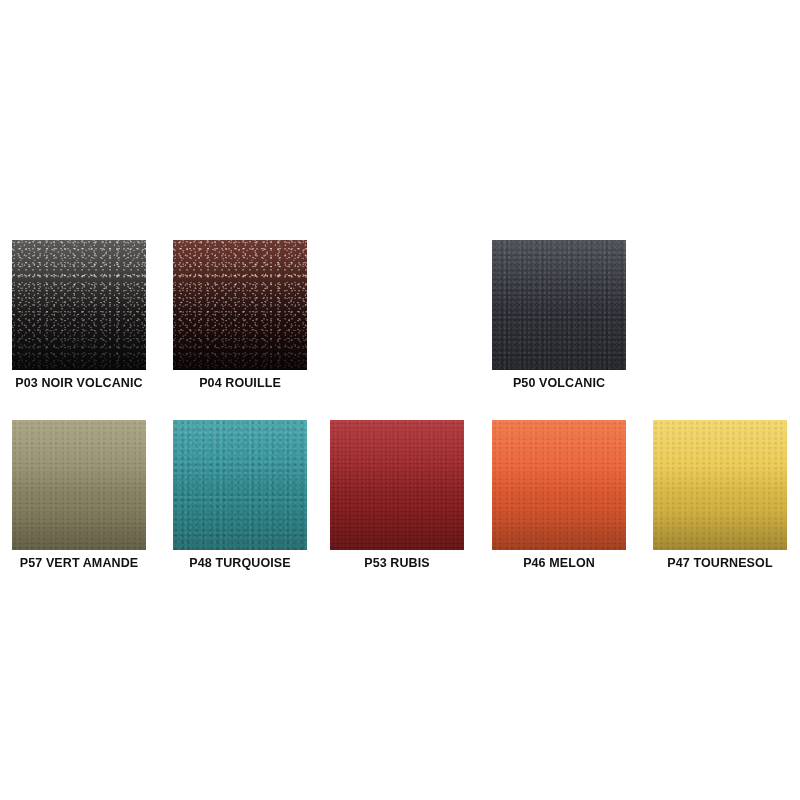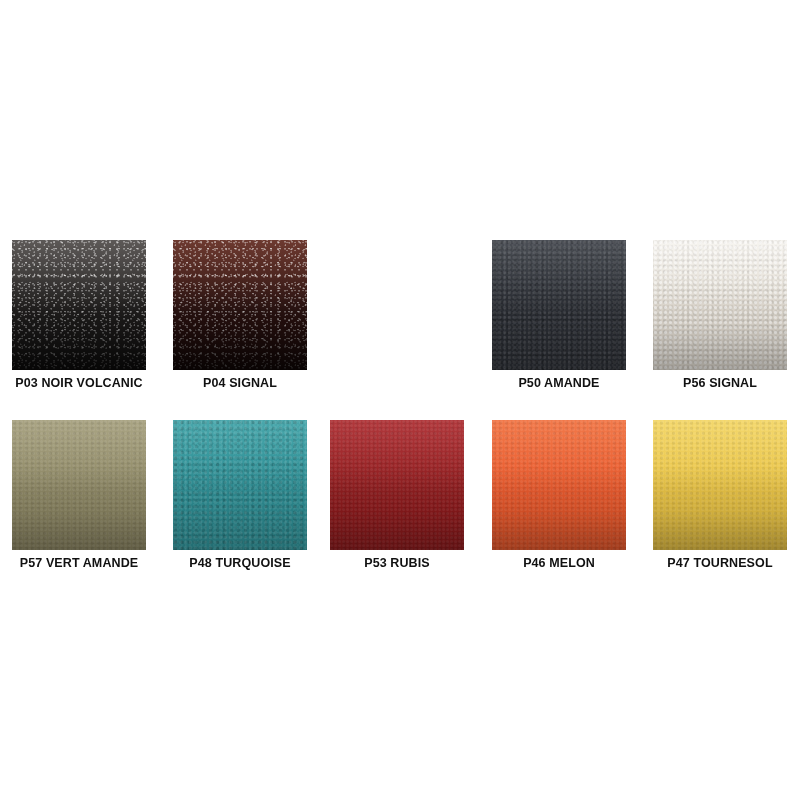--- a/index.html
+++ b/index.html
@@ -186,37 +186,29 @@
         <div class="chip-shade"></div>
       </div>
       <div class="swatch-label">P03 NOIR VOLCANIC</div>
     </div>
     <div class="swatch-cell col-1">
       <div class="swatch-chip tex-flake">
         <div class="chip-base" style="background: linear-gradient(rgb(92, 35, 24) 0%, rgb(44, 18, 16) 55%, rgb(44, 18, 16) 100%);"></div>
         <div class="chip-grain"></div>
         <div class="chip-shade"></div>
       </div>
-      <div class="swatch-label">P04 SIGNAL</div>
+      <div class="swatch-label">P04 ROUILLE</div>
     </div>
     <div class="swatch-cell col-3">
       <div class="swatch-chip tex-grain">
         <div class="chip-base" style="background: linear-gradient(rgb(61, 65, 72) 0%, rgb(42, 45, 51) 55%, rgb(42, 45, 51) 100%);"></div>
         <div class="chip-grain"></div>
         <div class="chip-shade"></div>
       </div>
-      <div class="swatch-label">P50 AMANDE</div>
-    </div>
-    <div class="swatch-cell col-4">
-      <div class="swatch-chip tex-pale">
-        <div class="chip-base" style="background: linear-gradient(rgb(242, 239, 233) 0%, rgb(221, 215, 205) 55%, rgb(221, 215, 205) 100%);"></div>
-        <div class="chip-grain"></div>
-        <div class="chip-shade"></div>
-      </div>
-      <div class="swatch-label">P56 SIGNAL</div>
+      <div class="swatch-label">P50 VOLCANIC</div>
     </div>
   </div>
 
   <div class="swatch-row row-2">
     <div class="swatch-cell col-0">
       <div class="swatch-chip tex-suede">
         <div class="chip-base" style="background: linear-gradient(rgb(160, 154, 118) 0%, rgb(140, 134, 99) 55%, rgb(140, 134, 99) 100%);"></div>
         <div class="chip-grain"></div>
         <div class="chip-shade"></div>
       </div>

